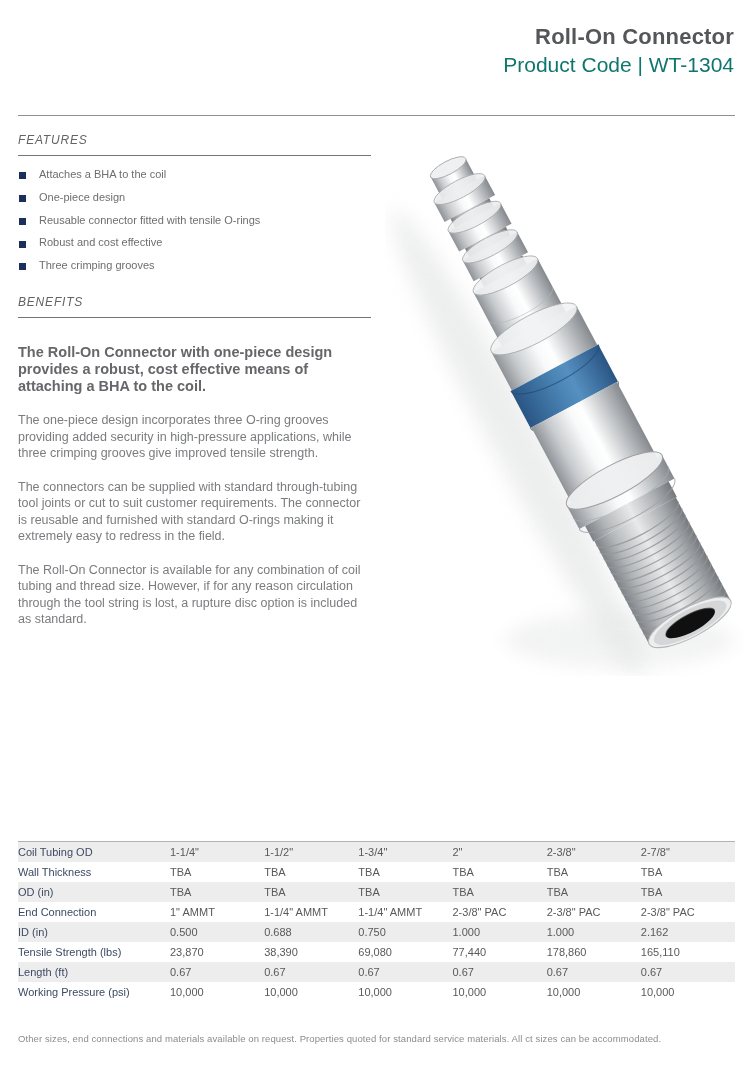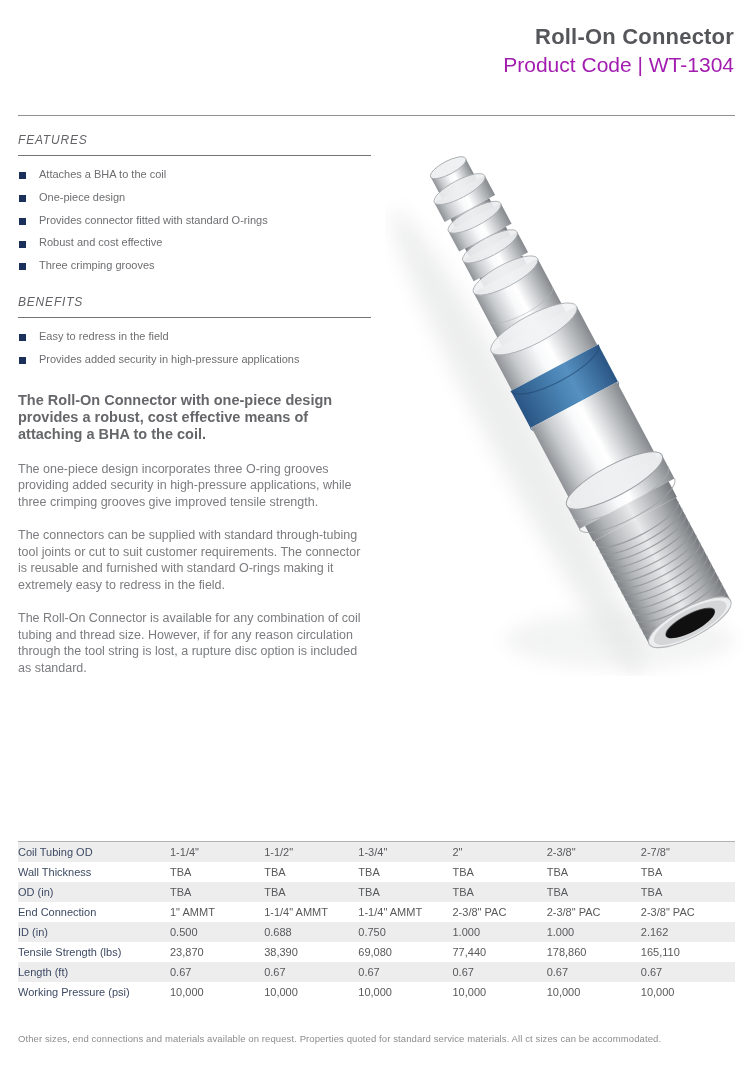--- a/index.html
+++ b/index.html
@@ -4,21 +4,21 @@
 <style>
   * { margin:0; padding:0; box-sizing:border-box; }
   html,body { background:#ffffff; }
   .page {
     position:relative; width:750px; height:1067px; background:#ffffff;
     font-family:"Liberation Sans", sans-serif; overflow:hidden;
   }
   
   .header { position:absolute; top:24px; right:16px; text-align:right; }
   .title { font-size:22px; font-weight:bold; color:#55565a; letter-spacing:0.2px; }
-  .subtitle { font-size:21px; font-weight:normal; color:#a21caf; margin-top:3px; }
+  .subtitle { font-size:21px; font-weight:normal; color:#0f766e; margin-top:3px; }
   .top-rule { position:absolute; left:18px; right:15px; top:115px; border-top:1px solid #8f9194; }
 
   
   .left-col { position:absolute; left:18px; top:133px; width:353px; }
   .section-heading {
     font-size:12px; color:#626366; letter-spacing:0.8px;
     padding-bottom:8px; border-bottom:1px solid #737477; font-weight:normal;font-style:italic;
   }
   ul.bullets { list-style:none; margin:12px 0 0 0; }
   ul.bullets li { display:flex; align-items:center; margin-bottom:9px; }
@@ -72,45 +72,35 @@
         <li>
             <span class="sq-bullet"></span>
             <span class="bullet-text">Attaches a BHA to the coil</span>
           </li>
         <li>
             <span class="sq-bullet"></span>
             <span class="bullet-text">One-piece design</span>
           </li>
         <li>
             <span class="sq-bullet"></span>
-            <span class="bullet-text">Provides connector fitted with standard O-rings</span>
+            <span class="bullet-text">Reusable connector fitted with tensile O-rings</span>
           </li>
         <li>
             <span class="sq-bullet"></span>
             <span class="bullet-text">Robust and cost effective</span>
           </li>
         <li>
             <span class="sq-bullet"></span>
             <span class="bullet-text">Three crimping grooves</span>
           </li>
       </ul>
     </div>
 
     <div class="benefits-block">
       <div class="section-heading">BENEFITS</div>
-      <ul class="bullets">
-        <li>
-            <span class="sq-bullet"></span>
-            <span class="bullet-text">Easy to redress in the field</span>
-          </li>
-        <li>
-            <span class="sq-bullet"></span>
-            <span class="bullet-text">Provides added security in high-pressure applications</span>
-          </li>
-      </ul>
     </div>
 
     <div class="intro-bold">The Roll-On Connector with one-piece design provides a robust, cost effective means of attaching a BHA to the coil.</div>
     <div class="body-para">The one-piece design incorporates three O-ring grooves providing added security in high-pressure applications, while three crimping grooves give improved tensile strength.</div>
     <div class="body-para">The connectors can be supplied with standard through-tubing tool joints or cut to suit customer requirements. The connector is reusable and furnished with standard O-rings making it extremely easy to redress in the field.</div>
     <div class="body-para">The Roll-On Connector is available for any combination of coil tubing and thread size. However, if for any reason circulation through the tool string is lost, a rupture disc option is included as standard.</div>
   </div>
 
   <div class="photo-wrap">
     <svg width="360" height="528" viewBox="0 0 360 528" xmlns="http://www.w3.org/2000/svg">

